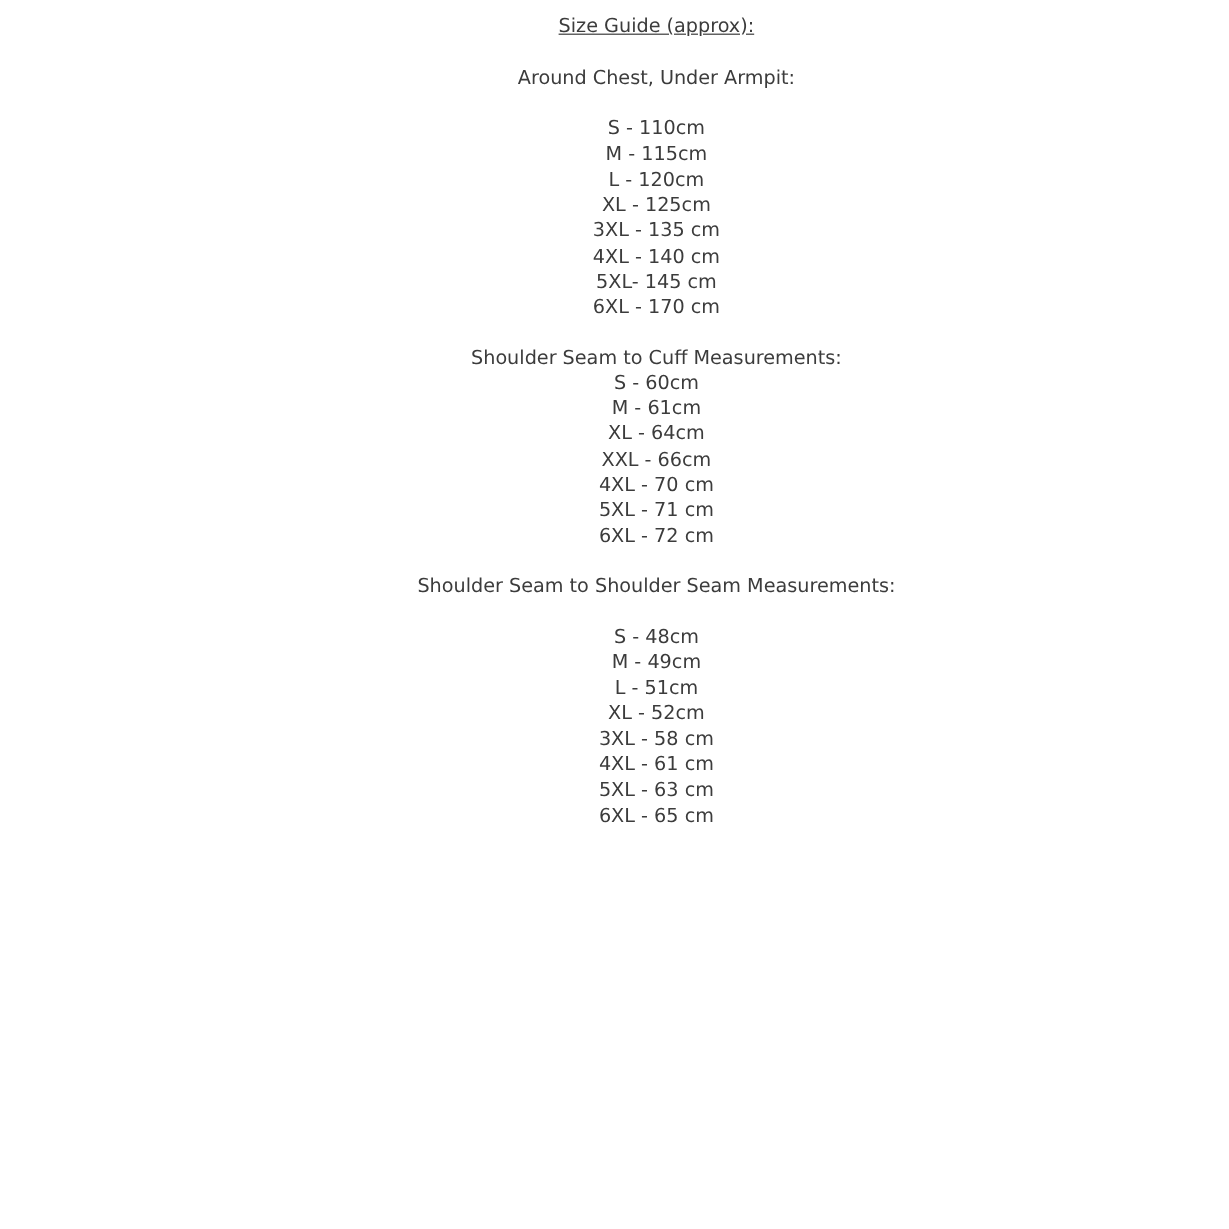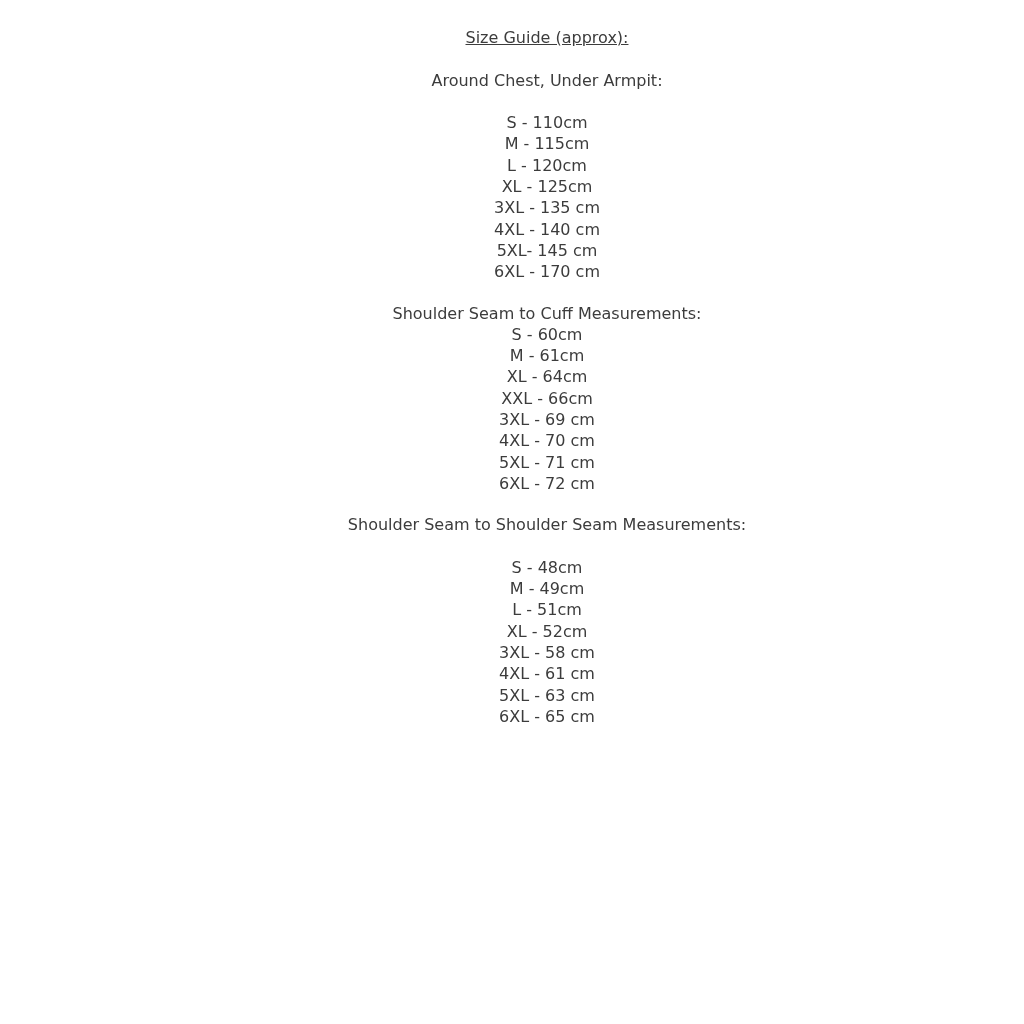--- a/index.html
+++ b/index.html
@@ -12,21 +12,21 @@
     height: 1024px;
     overflow: hidden;
     font-family: "DejaVu Sans", "Liberation Sans", sans-serif;
     font-size: 16px;
     line-height: 21.3px;
     color: #3c3c3c;
   }
   .page {
     width: 954px;
     margin-left: 70px;      
-    padding-top: 27px;
+    padding-top: 11px;
     text-align: center;
   }
   .title {
     font-size: 16px;
     font-weight: normal;
     text-decoration: underline;
     margin: 0 0 21.3px 0;   
   }
   .sec + .sec {
     margin-top: 20px;     
@@ -63,21 +63,20 @@
     </div>
   </section>
 
   <section class="sec">
     <div class="heading">Shoulder Seam to Cuff Measurements:</div>
     <div class="items">
       <div class="item">S - 60cm</div>
       <div class="item">M - 61cm</div>
       <div class="item">XL - 64cm</div>
       <div class="item">XXL - 66cm</div>
-      <div class="item">3XL - 69 cm</div>
       <div class="item">4XL - 70 cm</div>
       <div class="item">5XL - 71 cm</div>
       <div class="item">6XL - 72 cm</div>
     </div>
   </section>
 
   <section class="sec gap-after-heading">
     <div class="heading">Shoulder Seam to Shoulder Seam Measurements:</div>
     <div class="items">
       <div class="item">S - 48cm</div>

